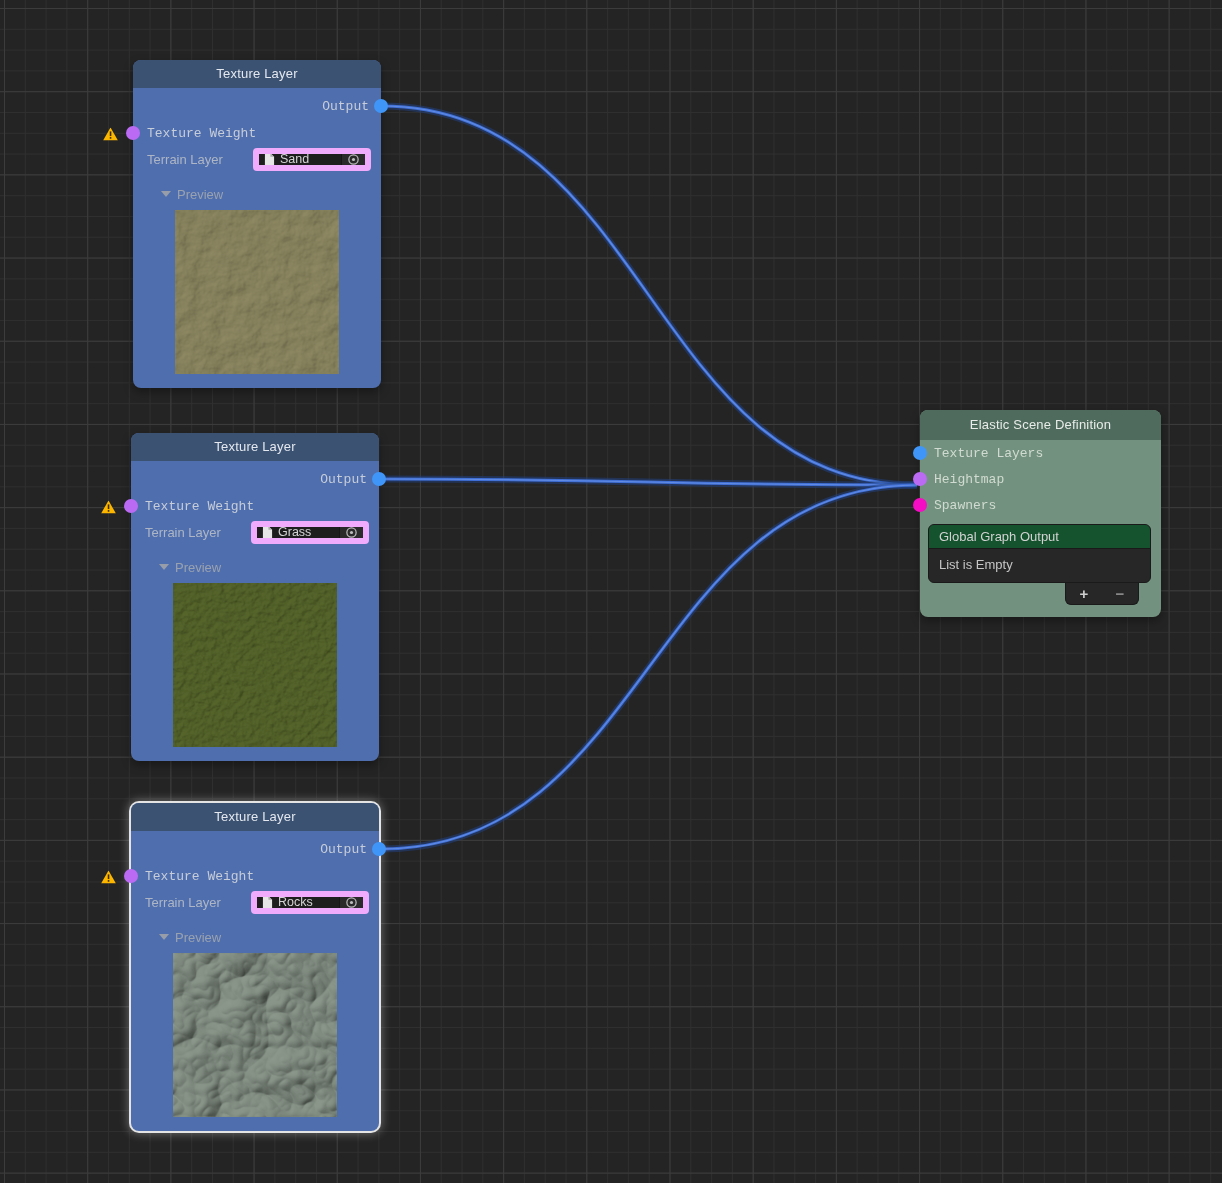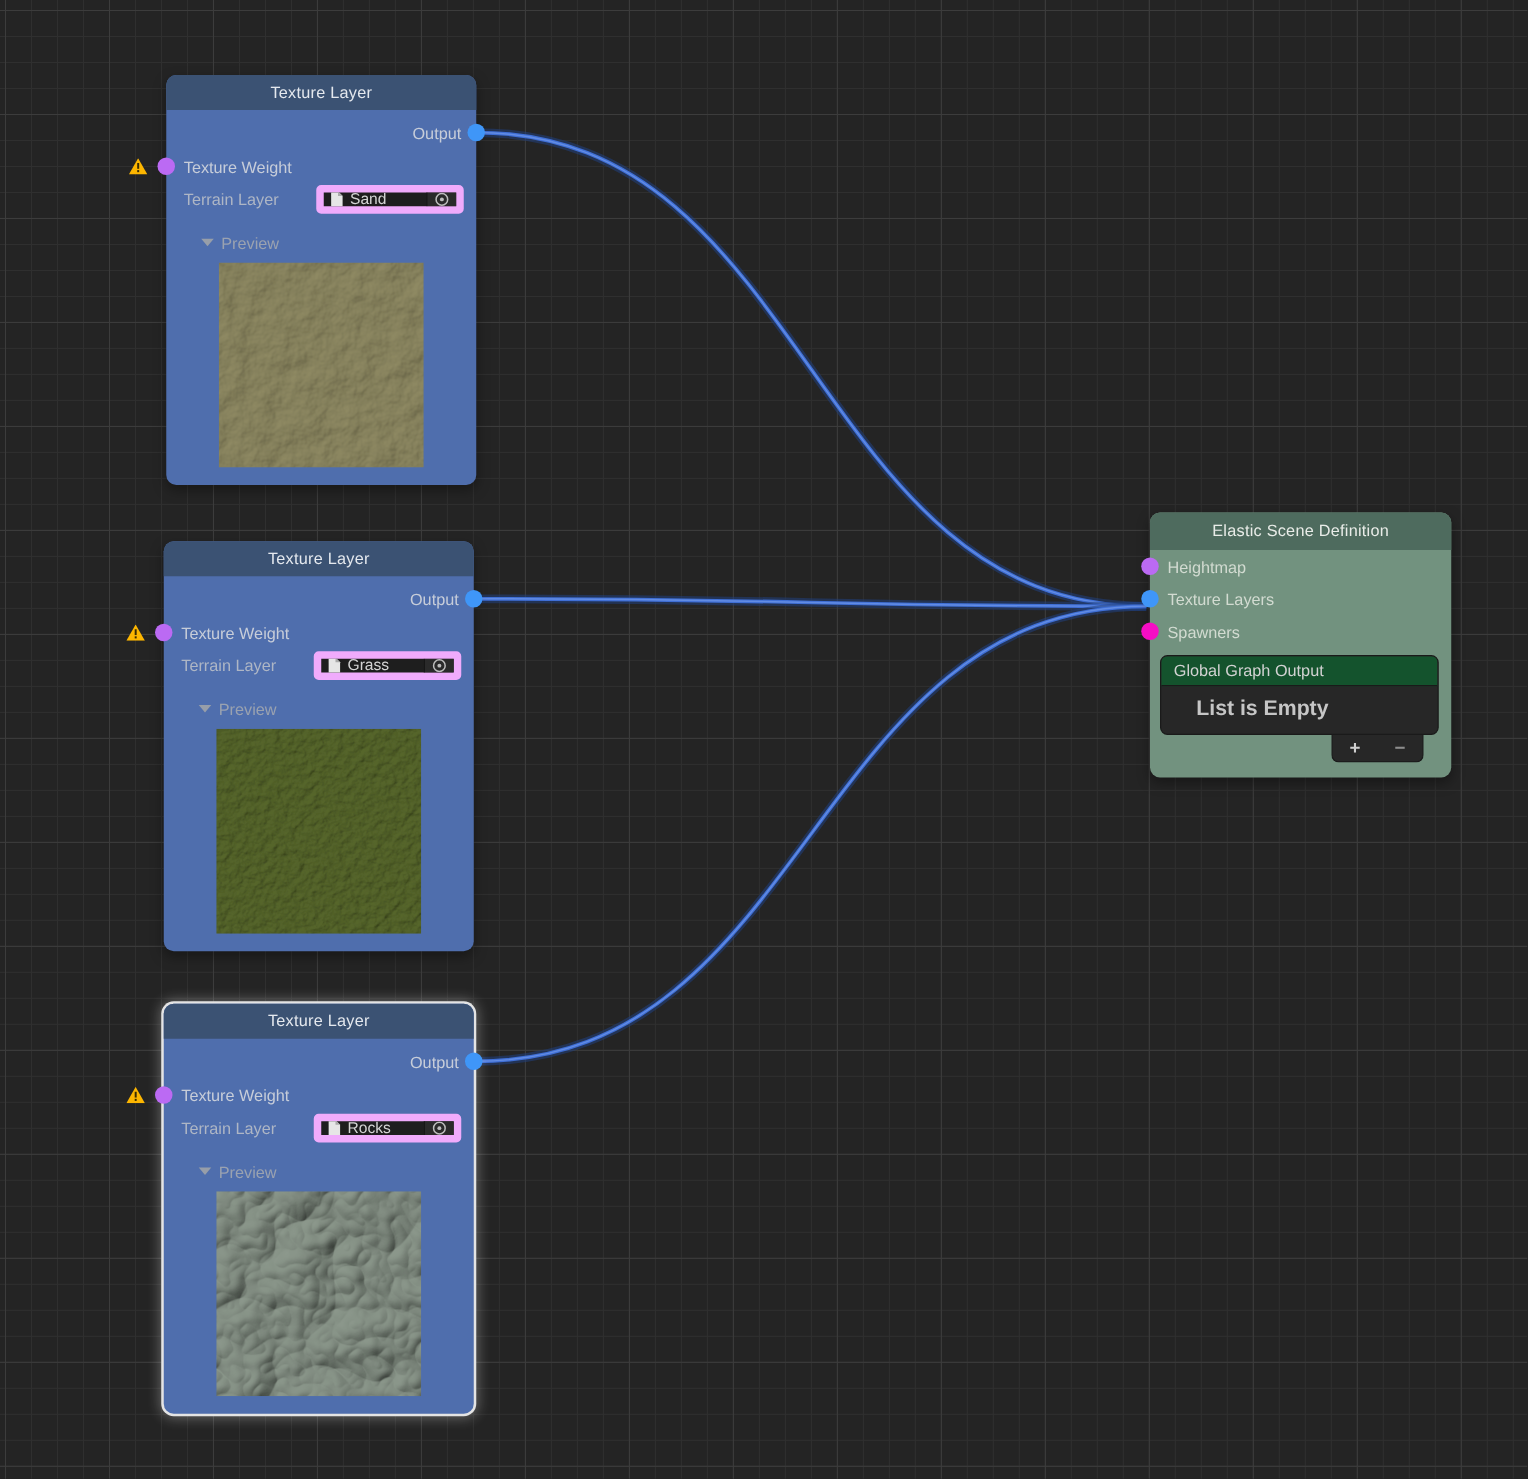--- a/index.html
+++ b/index.html
@@ -45,21 +45,21 @@
   
   .tl-node { width: 248px; background: #4f6ead; }
   .tl-node .node-title { background: #3b5273; }
 
   .row { position: relative; display: flex; align-items: center; }
   .row-output { height: 28px; margin-top: 4px; justify-content: flex-end; padding-right: 12px; }
   .row-weight { height: 26px; padding-left: 14px; }
   .row-terrain { height: 26px; padding-left: 14px; padding-right: 10px; gap: 16px; }
   .row-preview { height: 20px; margin-top: 12px; padding-left: 28px; }
 
-  .port-label { font-size: 13px; color: #c7cdd9; }
+  .port-label { font-size: 13px; color: #c7cdd9; font-family: Liberation Mono, monospace; }
   .field-label { font-size: 13px; color: #aeb6c5; }
 
   .port {
     position: absolute; top: 50%; transform: translateY(-50%);
     width: 14px; height: 14px; border-radius: 50%;
   }
   .port.right { right: -7px; }
   .port.left  { left: -7px; }
   .port-blue    { background: #3f96f8; }
   .port-purple  { background: #bb6af3; }
@@ -105,21 +105,21 @@
 
   .graph-output-box {
     margin: 6px 10px 0 8px;
     background: #272727; border: 1px solid #1a1a1a; border-radius: 6px;
     overflow: hidden;
   }
   .graph-output-header {
     padding: 4px 10px; font-size: 13px; color: #d2d2d2;
     background: #14532d; border-bottom: 1px solid #1a1a1a;
   }
-  .graph-output-empty { padding: 8px 10px 10px 28px; font-size: 17px; color: #c6c6c6; font-weight: bold; }
+  .graph-output-empty { padding: 8px 10px 10px 10px; font-size: 13px; color: #c6c6c6; }
 
   .list-footer {
     margin: 0 22px 0 auto;
     width: 74px; height: 22px;
     background: #272727; border: 1px solid #1a1a1a; border-top: none;
     border-radius: 0 0 6px 6px;
     display: flex; align-items: center; justify-content: space-around;
   }
   .btn-add { font-size: 15px; font-weight: bold; color: #cfcfcf; line-height: 1; cursor: default; }
   .btn-remove { font-size: 15px; font-weight: bold; color: #8d8d8d; line-height: 1; cursor: default; }
@@ -308,26 +308,26 @@
     <svg class="preview-img" width="164" height="164">
       <rect width="164" height="164" fill="#8c988c" filter="url(#rockTex)"></rect>
     </svg>
     <div class="node-bottom-pad"></div>
   </div>
 
   <div class="node esd-node" style="left:920px; top:410px;">
     <div class="node-title">Elastic Scene Definition</div>
 
     <div class="esd-row">
+      <span class="port left port-blue"></span>
+      <span class="port-label">Texture Layers</span>
+    </div>
+    <div class="esd-row">
       <span class="port left port-purple"></span>
       <span class="port-label">Heightmap</span>
-    </div>
-    <div class="esd-row">
-      <span class="port left port-blue"></span>
-      <span class="port-label">Texture Layers</span>
     </div>
     <div class="esd-row">
       <span class="port left port-magenta"></span>
       <span class="port-label">Spawners</span>
     </div>
 
     <div class="graph-output-box">
       <div class="graph-output-header">Global Graph Output</div>
       <div class="graph-output-empty">List is Empty</div>
     </div>

